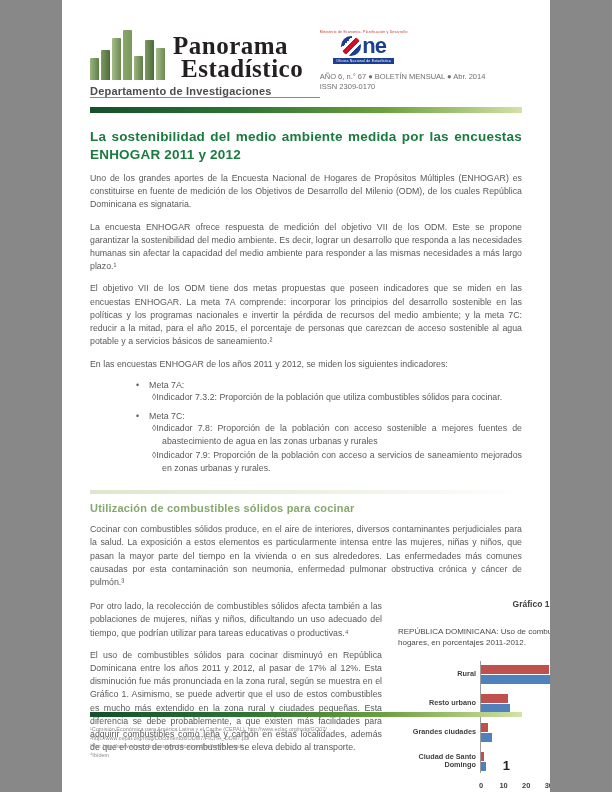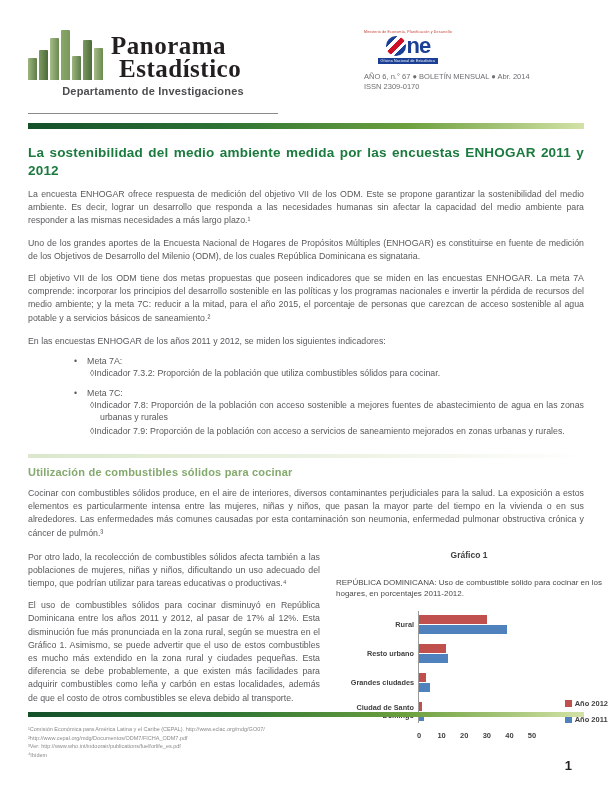--- a/index.html
+++ b/index.html
@@ -1,37 +1,37 @@
 <!DOCTYPE html>
 <html><head>
 <meta charset="utf-8">
 <style>
   html,body{margin:0;padding:0;background:#888;}
-  .page{position:relative;width:612px;height:792px;margin:0 auto;background:#ffffff;
+  .page{position:relative;width:488px;height:792px;margin:0 auto;background:#ffffff;
         font-family:"Liberation Sans", sans-serif;color:#58595b;overflow:hidden;}
   .content{padding:30px 28px 0 28px;}
 
   
   .header{display:flex;justify-content:space-between;align-items:flex-start;}
   .brand{width:250px;}
   .brand-top{display:flex;align-items:flex-end;}
   .bars{display:flex;align-items:flex-end;gap:2px;margin-right:8px;}
   .bars span{display:inline-block;width:9px;border-radius:1px 1px 0 0;}
   .b1{height:22px;background:linear-gradient(to right,#9db57e,#5e7d48);}
   .b2{height:30px;background:linear-gradient(to right,#7d9a60,#4c6b3a);}
   .b3{height:42px;background:linear-gradient(to right,#a7bd8a,#6a8a50);}
   .b4{height:50px;background:linear-gradient(to right,#8aa868,#55744012);background-color:#7d9a60;}
   .b5{height:24px;background:linear-gradient(to right,#9db57e,#5e7d48);}
   .b6{height:40px;background:linear-gradient(to right,#7d9a60,#4c6b3a);}
   .b7{height:32px;background:linear-gradient(to right,#a7bd8a,#6a8a50);}
   .brand-title{font-family:"Liberation Serif", serif;font-weight:bold;color:#231f20;
                font-size:25px;line-height:0.92;letter-spacing:0.5px;}
   .brand-title .l2{padding-left:8px;}
   .brand-sub{margin-top:5px;font-weight:bold;font-size:11px;color:#4d4d4f;
-             border-bottom:1.5px solid #8a8a8a;padding-bottom:16px;letter-spacing:0.2px;text-align:center;}
+             border-bottom:1.5px solid #8a8a8a;padding-bottom:0;letter-spacing:0.2px;}
 
   .masthead-right{display:flex;flex-direction:column;align-items:flex-start;width:220px;}
   .one-logo{display:flex;flex-direction:column;align-items:center;margin-right:4px;}
   .one-tag-top{font-size:3.5px;color:#c0392b;white-space:nowrap;letter-spacing:0.2px;}
   .one-word{display:flex;align-items:center;margin-top:1px;}
   .one-o{width:20px;height:20px;border-radius:50%;
          background:linear-gradient(135deg,#1b3f94 30%,#ffffff 30% 42%,#ce1126 42% 58%,#ffffff 58% 70%,#1b3f94 70%);
          margin-right:1px;}
   .one-ne{font-size:22px;font-weight:800;color:#1b3f94;letter-spacing:-1px;line-height:1;}
   .one-tag-bottom{margin-top:1px;font-size:3.5px;color:#ffffff;background:#1b3f94;
@@ -124,22 +124,22 @@
         </div>
         <div class="issue-line">AÑO 6, n.° 67 ● BOLETÍN MENSUAL ● Abr. 2014</div>
         <div class="issn-line">ISSN 2309-0170</div>
       </div>
     </div>
 
     <div class="divider"></div>
 
     <div class="article-title">La sostenibilidad del medio ambiente medida por las encuestas ENHOGAR 2011 y 2012</div>
 
+    <div class="para">Uno de los grandes aportes de la Encuesta Nacional de Hogares de Propósitos Múltiples (ENHOGAR) es constituirse en fuente de medición de los Objetivos de Desarrollo del Milenio (ODM), de los cuales República Dominicana es signataria.</div>
     <div class="para">La encuesta ENHOGAR ofrece respuesta de medición del objetivo VII de los ODM. Este se propone garantizar la sostenibilidad del medio ambiente. Es decir, lograr un desarrollo que responda a las necesidades humanas sin afectar la capacidad del medio ambiente para responder a las mismas necesidades a más largo plazo.¹</div>
-    <div class="para">Uno de los grandes aportes de la Encuesta Nacional de Hogares de Propósitos Múltiples (ENHOGAR) es constituirse en fuente de medición de los Objetivos de Desarrollo del Milenio (ODM), de los cuales República Dominicana es signataria.</div>
     <div class="para">El objetivo VII de los ODM tiene dos metas propuestas que poseen indicadores que se miden en las encuestas ENHOGAR. La meta 7A comprende: incorporar los principios del desarrollo sostenible en las políticas y los programas nacionales e invertir la pérdida de recursos del medio ambiente; y la meta 7C: reducir a la mitad, para el año 2015, el porcentaje de personas que carezcan de acceso sostenible al agua potable y a servicios básicos de saneamiento.²</div>
     <div class="intro">En las encuestas ENHOGAR de los años 2011 y 2012, se miden los siguientes indicadores:</div>
 
     <div class="bullet-group">
       <div class="bullet-label">Meta 7A:</div>
       <div class="ind">◊Indicador 7.3.2: Proporción de la población que utiliza combustibles sólidos para cocinar.</div>
     </div>
     <div class="bullet-group">
       <div class="bullet-label">Meta 7C:</div>
       <div class="ind">◊Indicador 7.8: Proporción de la población con acceso sostenible a mejores fuentes de abastecimiento de agua en las zonas urbanas y rurales</div>

